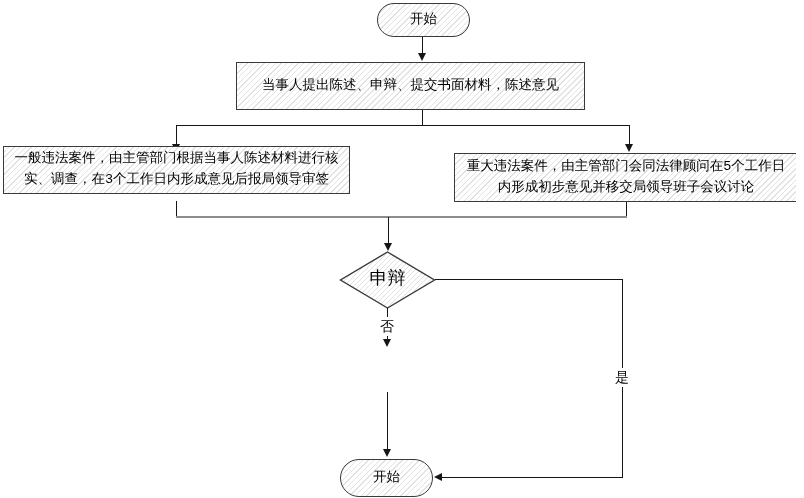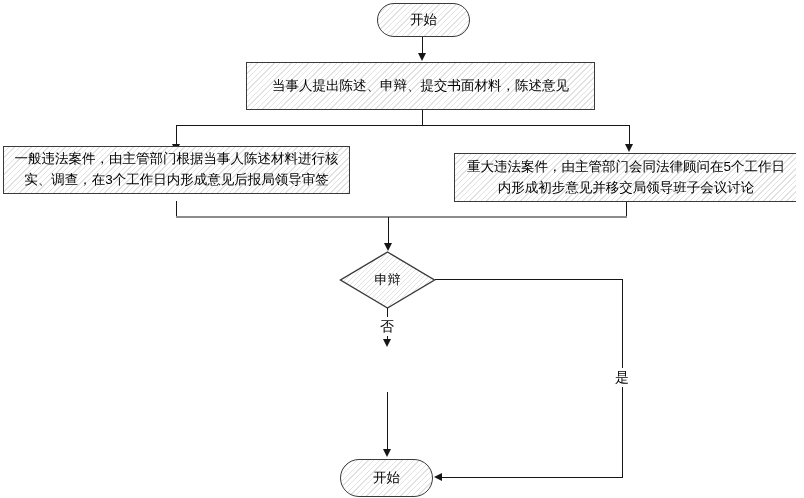--- a/index.html
+++ b/index.html
@@ -1,30 +1,30 @@
 <!DOCTYPE html>
 <html style="--border: #3a3a3a; --connector: #161616; --merge_bar: #8c8c8c; --hatch: #e2e2e2; --background: #ffffff; --text: #000000;"><head>
 <meta charset="utf-8">
 <style>
   html,body{margin:0;padding:0;background:#fff;}
   #canvas{
     position:relative; width:796px; height:498px; overflow:hidden;
     background:var(--background,#fff);
-    font-family:Liberation Sans, sans-serif;
+    font-family:Liberation Mono, monospace;
     color:var(--text,#000);
   }
   .node{
     position:absolute; box-sizing:border-box;
     border:1.6px solid var(--border,#3a3a3a);
     background:repeating-linear-gradient(135deg,#ffffff 0px,#ffffff 3px,var(--hatch,#e2e2e2) 3px,var(--hatch,#e2e2e2) 4px);
     display:flex; align-items:center; justify-content:center;
     text-align:center; font-size:13.5px; line-height:1.55;
   }
   .terminator{border-radius:19px;}
-  .label{position:absolute; display:flex; align-items:center; justify-content:center; text-align:right; font-size:13px; line-height:1.55;}
+  .label{position:absolute; display:flex; align-items:center; justify-content:center; text-align:right; font-size:18px; line-height:1.55;}
   .vline{position:absolute; width:1.5px; background:var(--connector,#161616);}
   .hline{position:absolute; height:1.5px; background:var(--connector,#161616);}
   .hbar{position:absolute; height:2px; background:var(--merge_bar,#8c8c8c);}
   .arrow-down{position:absolute; width:0; height:0;
     border-left:4px solid transparent; border-right:4px solid transparent;
     border-top:8px solid var(--connector,#161616);}
   .arrow-left{position:absolute; width:0; height:0;
     border-top:4px solid transparent; border-bottom:4px solid transparent;
     border-right:8px solid var(--connector,#161616);}
   .edge-label{position:absolute; background:#ffffff; font-size:14px;
@@ -36,21 +36,21 @@
 
 <div id="canvas">
 
   <div class="node terminator" style="left:377px; top:3px; width:93px; height:34px;">
     <span>开始</span>
   </div>
 
   <div class="vline" style="left:421.5px; top:37px; height:17px;"></div>
   <div class="arrow-down" style="left:418px; top:53px;"></div>
 
-  <div class="node" style="left:246px; top:62px; width:349px; height:48px; padding:0 6px;">
+  <div class="node" style="left:236px; top:62px; width:349px; height:48px; padding:0 6px;">
     <span>当事人提出陈述、申辩、提交书面材料，陈述意见</span>
   </div>
 
   <div class="vline" style="left:421.5px; top:110px; height:15.5px;"></div>
   <div class="hline" style="left:176px; top:124.5px; width:453.5px;"></div>
   <div class="vline" style="left:175.5px; top:125px; height:20px;"></div>
   <div class="arrow-down" style="left:172px; top:144px;"></div>
   <div class="vline" style="left:628.5px; top:125px; height:20px;"></div>
   <div class="arrow-down" style="left:625px; top:144px;"></div>
 

